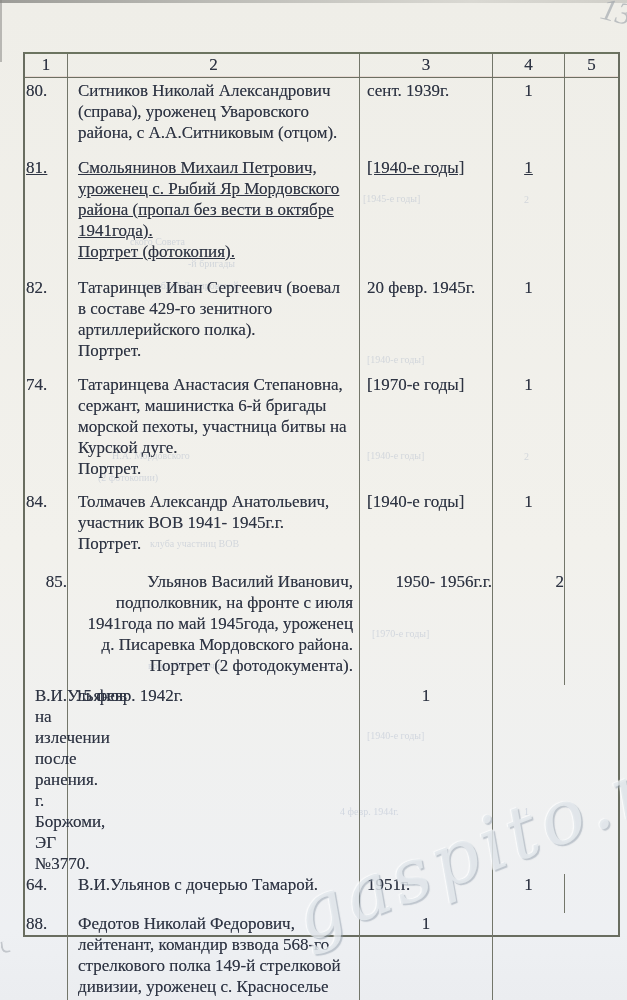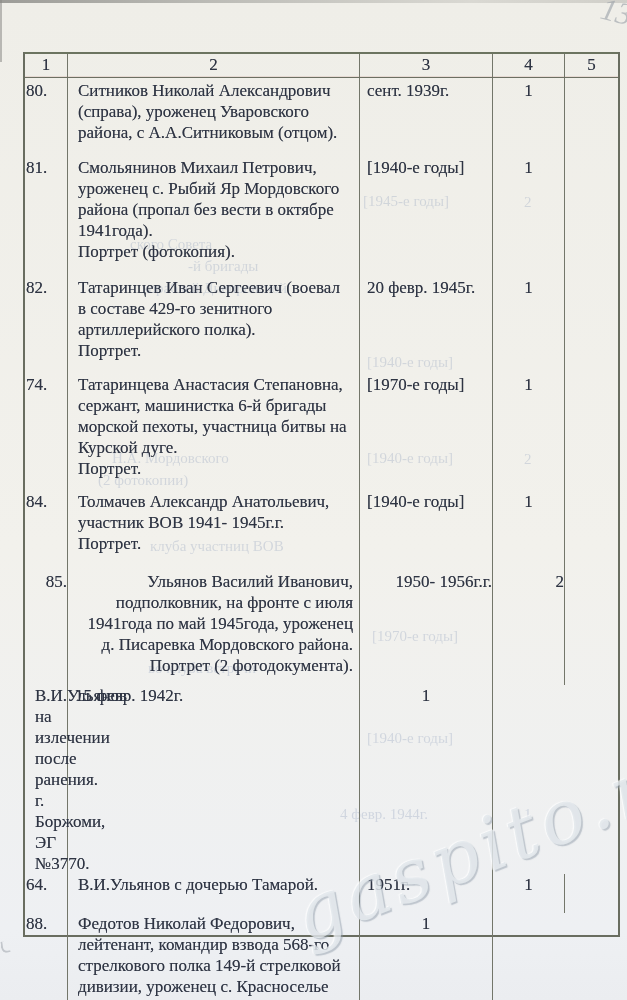--- a/index.html
+++ b/index.html
@@ -36,30 +36,30 @@
   .thead .c{text-align:center;line-height:22px;padding:0;}
   .tbody{display:flex;flex-direction:column;height:856.4px;}
   .c{box-sizing:border-box;border-right:1.5px solid #73766a;}
   .c:last-child{border-right:none;}
   .c-num{padding-left:1px;}
   .c-desc{padding-left:10px;padding-right:6px;white-space:pre-line;}
   .c-date{padding-left:7px;}
   .c-count{text-align:center;}
   .tbody .trow:first-child > .c{padding-top:2px;}
   .tbody .trow:nth-child(1) > .c{padding-bottom:14px;}
-  .tbody .trow:nth-child(2) > .c{padding-bottom:15px;}
+  .tbody .trow:nth-child(2) > .c{padding-bottom:15px;text-decoration:underline;}
   .tbody .trow:nth-child(3) > .c{padding-bottom:13px;}
   .tbody .trow:nth-child(4) > .c{padding-bottom:12px;}
   .tbody .trow:nth-child(5) > .c{padding-bottom:17px;}
   .tbody .trow:nth-child(6) > .c{padding-bottom:9px;text-align:right;}
   .tbody .trow:nth-child(7) > .c{padding-bottom:0;}
   .tbody .trow:nth-child(8) > .c{padding-bottom:18px;}
   .tbody .trow:nth-child(9){flex:1;}
   
-  .bleed{position:absolute;font-size:15px;color:#8193b4;opacity:.28;
+  .bleed{position:absolute;font-size:10px;color:#8193b4;opacity:.28;
     filter:blur(.7px);white-space:nowrap;pointer-events:none;font-family:Liberation Serif, serif;}
   
   .watermark{
     position:absolute;left:283px;top:798px;z-index:5;
     font-family:"DejaVu Serif","Liberation Serif",serif;font-style:italic;
     font-size:74px;letter-spacing:5px;white-space:nowrap;
     color:rgba(226,231,236,.92);
     text-shadow:1px 2px 1px rgba(144,155,168,.6), -1px -1px 1px rgba(255,255,255,.85);
     transform:rotate(-21deg);opacity:.85;pointer-events:none;
   }

